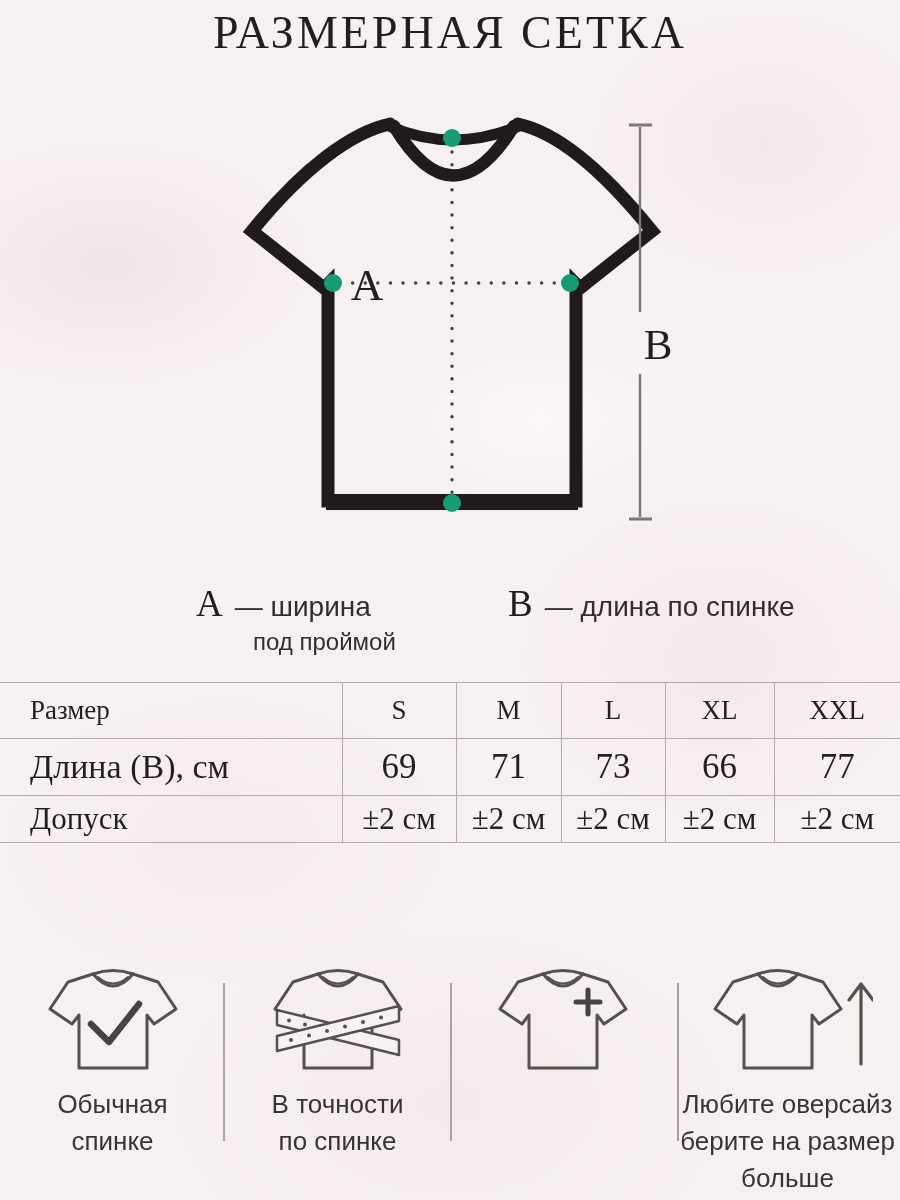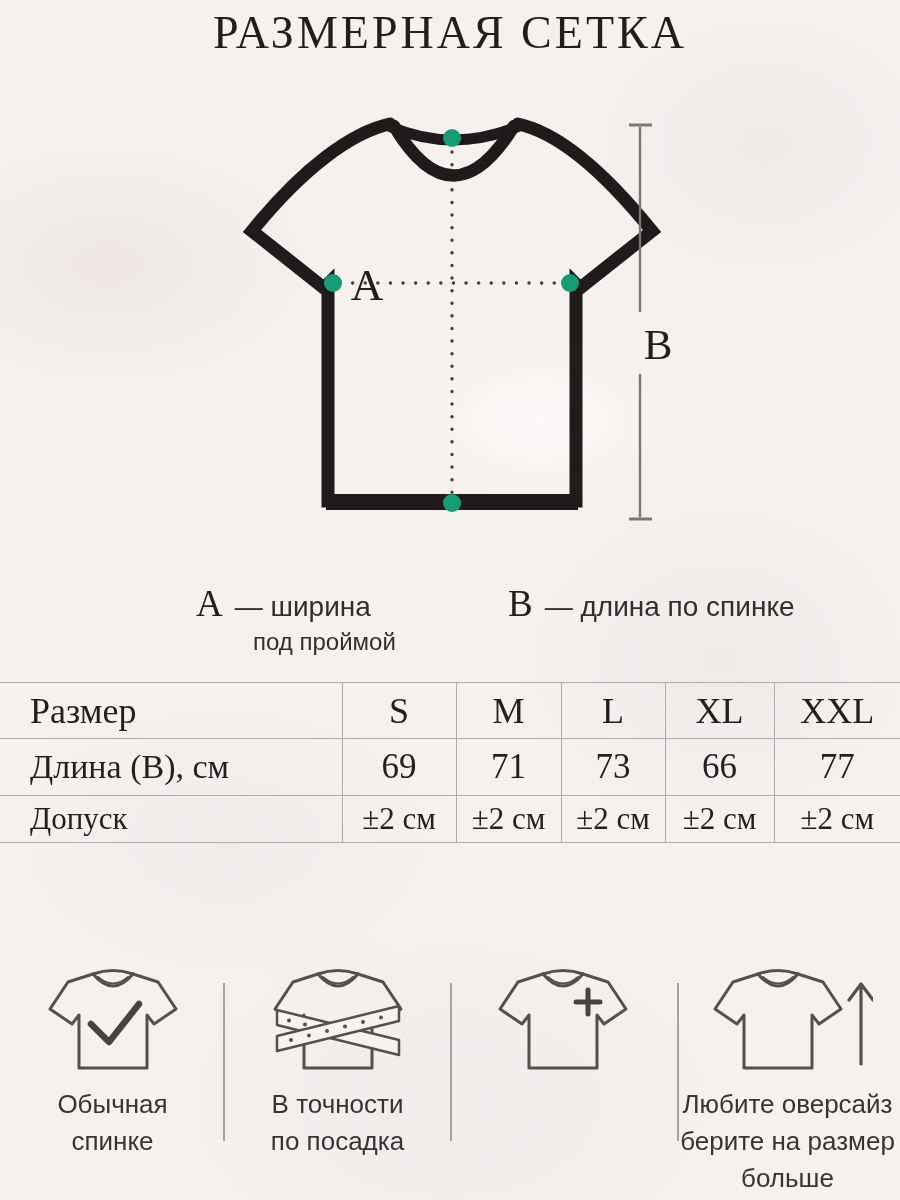--- a/index.html
+++ b/index.html
@@ -53,21 +53,21 @@
     table-layout: fixed;
   }
   .size-table td {
     border-bottom: 1.5px solid #b5aaae;
     vertical-align: middle;
     text-align: center;
     font-family: "Liberation Serif", serif;
     font-size: 35px;
     color: #241e20;
   }
-  .size-table tr.hdr td { border-top: 1.5px solid #b5aaae; font-size: 36px; }
+  .size-table tr.hdr td { border-top: 1.5px solid #b5aaae; font-size: 27px; }
   .size-table td + td { border-left: 1.5px solid #b5aaae; }
   .size-table td.rowlabel { text-align: left; padding-left: 30px; font-size: 34px; }
   .size-table tr.hdr    { height: 56px; }
   .size-table tr.r1     { height: 57px; }
   .size-table tr.r2     { height: 56px; }
   .size-table tr.r3     { height: 47px; }
   .size-table tr.r3 td  { font-size: 31px; }
 
   
   .tips {
@@ -221,21 +221,21 @@
             <circle cx="46" cy="73.5" r="2" fill="#55504f"></circle>
             <circle cx="64" cy="69" r="2" fill="#55504f"></circle>
             <circle cx="82" cy="64.5" r="2" fill="#55504f"></circle>
             <circle cx="100" cy="60" r="2" fill="#55504f"></circle>
             <circle cx="118" cy="55.5" r="2" fill="#55504f"></circle>
           </g>
         </svg>
       </div>
       <div class="tip-caption">
         <span>В точности</span>
-        <span>по посадка</span>
+        <span>по спинке</span>
       </div>
     </div>
 
     <div class="tip">
       <div class="icon-wrap">
         <svg width="150" height="122" viewBox="0 0 150 122">
           <use href="#tee"></use>
           <path d="M100,28 V52 M88,40 H112" fill="none" stroke="#474243" stroke-width="5" stroke-linecap="round"></path>
         </svg>
       </div>

